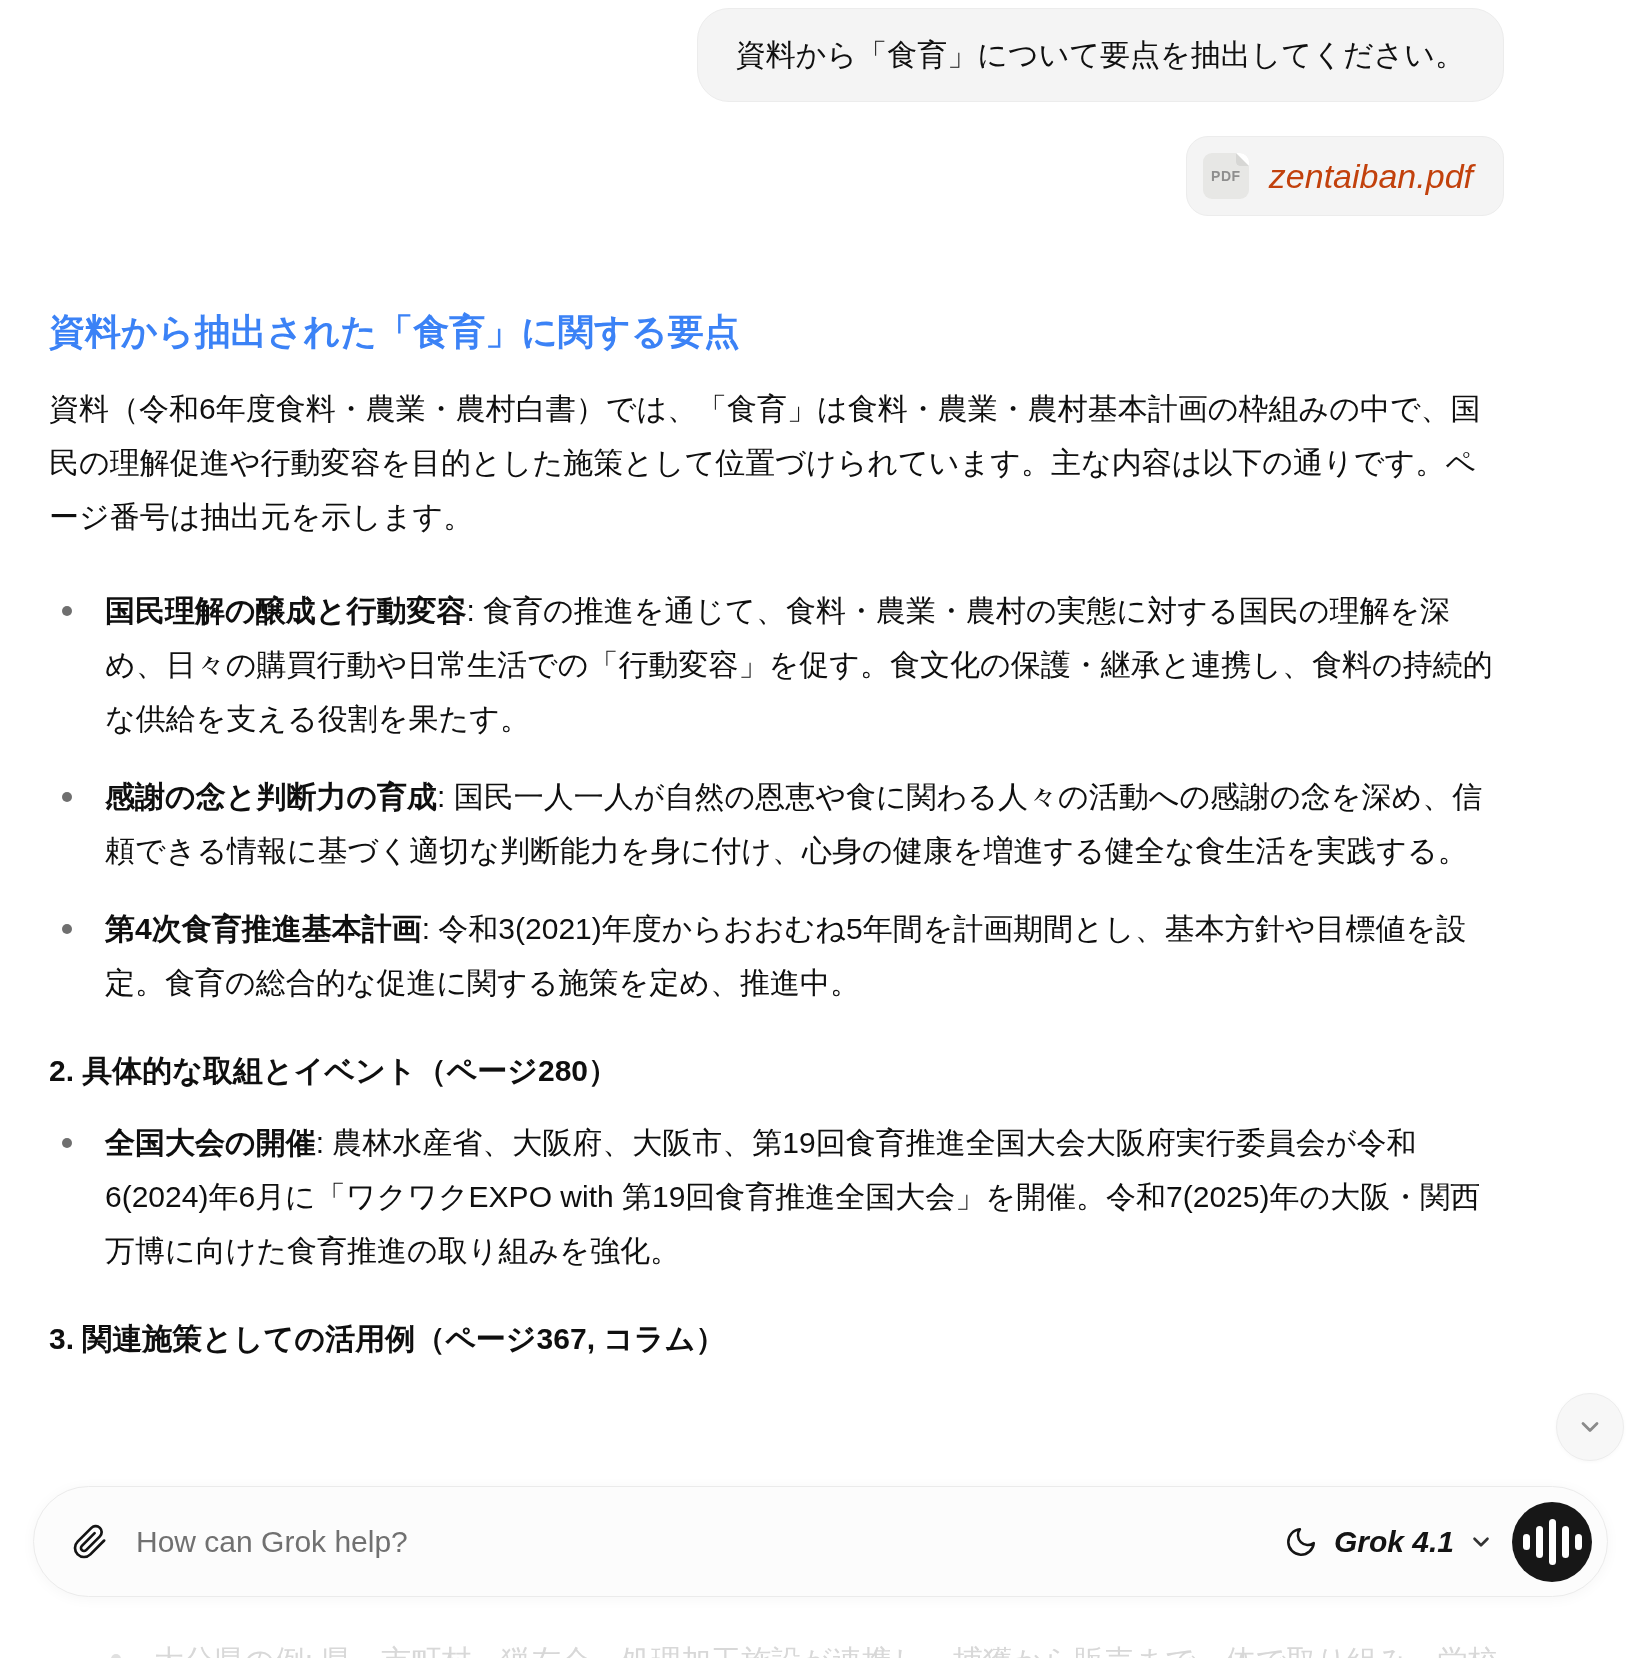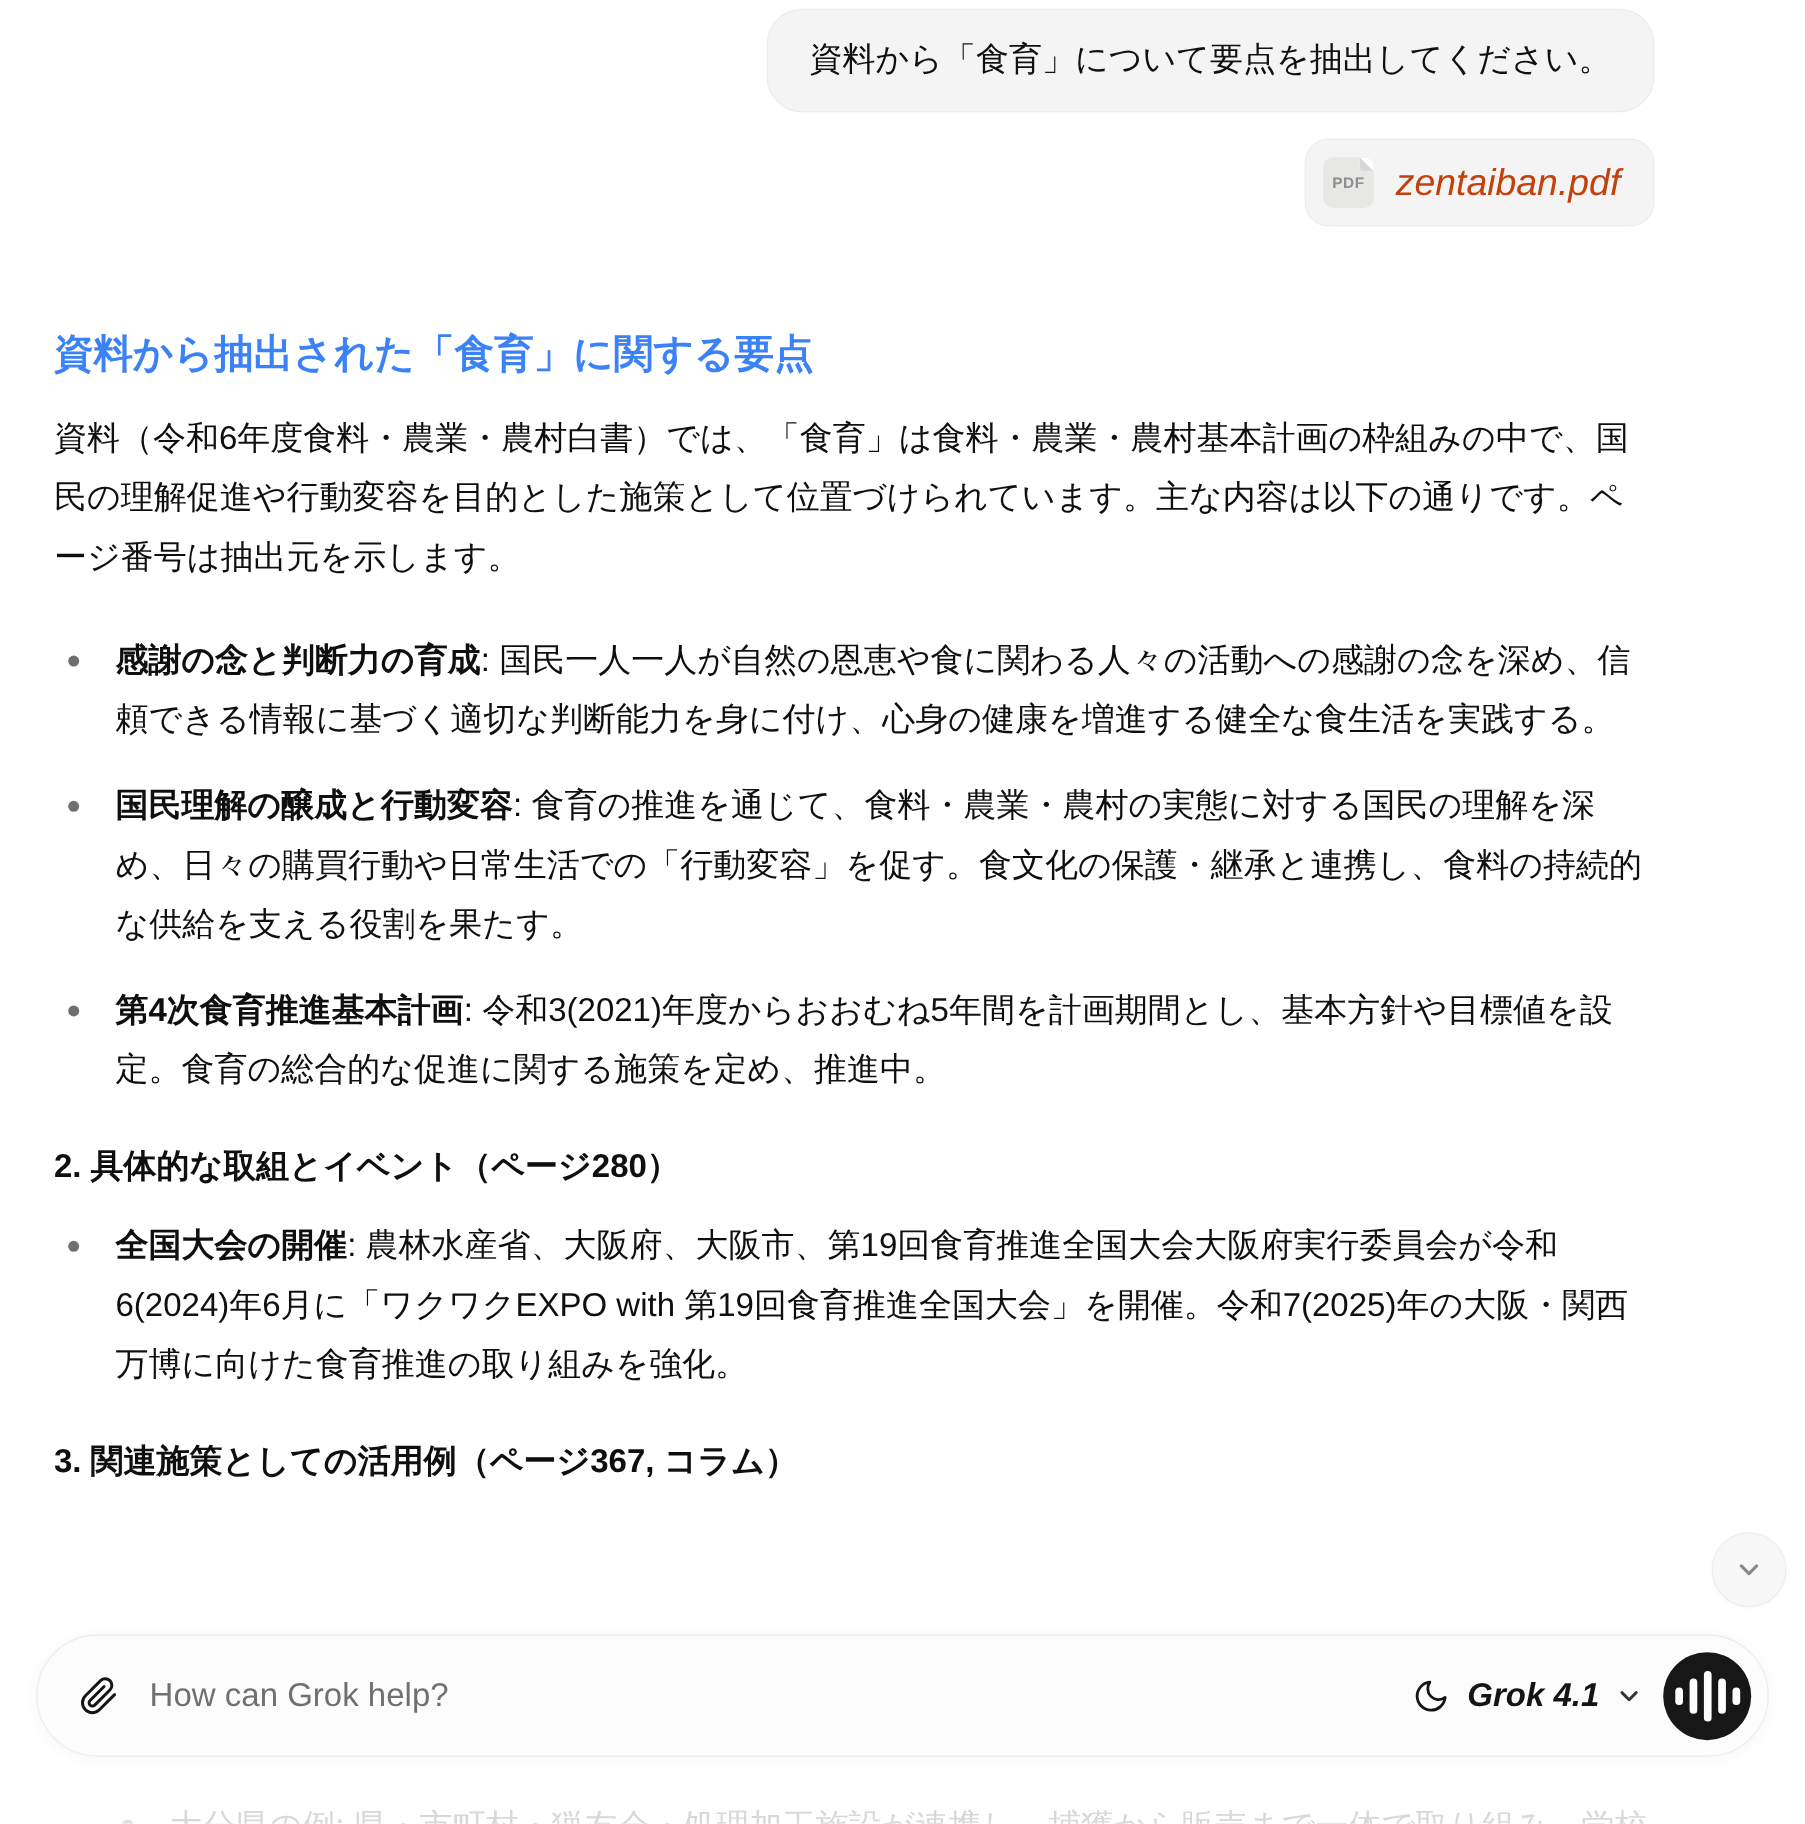--- a/index.html
+++ b/index.html
@@ -11,21 +11,21 @@
   .chat-col{position:absolute;left:49px;top:0;width:1455px;}
 
   
   .user-turn{display:flex;flex-direction:column;align-items:flex-end;}
   .user-bubble{
     margin-top:8px;max-width:1100px;
     background:#f4f4f4;border:1px solid #ececec;border-radius:32px;
     padding:29px 38px;font-size:30px;line-height:34px;color:#101010;
   }
   .file-card{
-    margin-top:24px;height:78px;display:flex;align-items:center;
+    margin-top:34px;height:78px;display:flex;align-items:center;
     background:#f4f4f4;border:1px solid #ececec;border-radius:22px;
     padding:0 30px 0 16px;gap:20px;cursor:pointer;text-align:center;
   }
   .pdf-icon{
     width:46px;height:46px;background:#e7e7e5;border-radius:9px;
     position:relative;display:flex;align-items:center;justify-content:center;
     overflow:hidden;flex:none;
   }
   .pdf-icon::after{
     content:"";position:absolute;top:0;right:0;width:0;height:0;
@@ -105,25 +105,25 @@
     </div>
   </div>
 
   <div class="response">
     <h1 class="resp-title">資料から抽出された「食育」に関する要点</h1>
     <p class="intro">資料（令和6年度食料・農業・農村白書）では、「食育」は食料・農業・農村基本計画の枠組みの中で、国民の理解促進や行動変容を目的とした施策として位置づけられています。主な内容は以下の通りです。ページ番号は抽出元を示します。</p>
 
     <ul class="bullets">
       <li class="bullet">
         <span class="dot"></span>
-        <p><span class="lead">感謝の念と判断力の育成</span><span>: 国民一人一人が自然の恩恵や食に関わる人々の活動への感謝の念を深め、信頼できる情報に基づく適切な判断能力を身に付け、心身の健康を増進する健全な食生活を実践する。</span></p>
+        <p><span class="lead">国民理解の醸成と行動変容</span><span>: 食育の推進を通じて、食料・農業・農村の実態に対する国民の理解を深め、日々の購買行動や日常生活での「行動変容」を促す。食文化の保護・継承と連携し、食料の持続的な供給を支える役割を果たす。</span></p>
       </li>
       <li class="bullet">
         <span class="dot"></span>
-        <p><span class="lead">国民理解の醸成と行動変容</span><span>: 食育の推進を通じて、食料・農業・農村の実態に対する国民の理解を深め、日々の購買行動や日常生活での「行動変容」を促す。食文化の保護・継承と連携し、食料の持続的な供給を支える役割を果たす。</span></p>
+        <p><span class="lead">感謝の念と判断力の育成</span><span>: 国民一人一人が自然の恩恵や食に関わる人々の活動への感謝の念を深め、信頼できる情報に基づく適切な判断能力を身に付け、心身の健康を増進する健全な食生活を実践する。</span></p>
       </li>
       <li class="bullet">
         <span class="dot"></span>
         <p><span class="lead">第4次食育推進基本計画</span><span>: 令和3(2021)年度からおおむね5年間を計画期間とし、基本方針や目標値を設定。食育の総合的な促進に関する施策を定め、推進中。</span></p>
       </li>
     </ul>
 
     <h2 class="sec-title">2. 具体的な取組とイベント（ページ280）</h2>
     <ul class="bullets">
       <li class="bullet">

